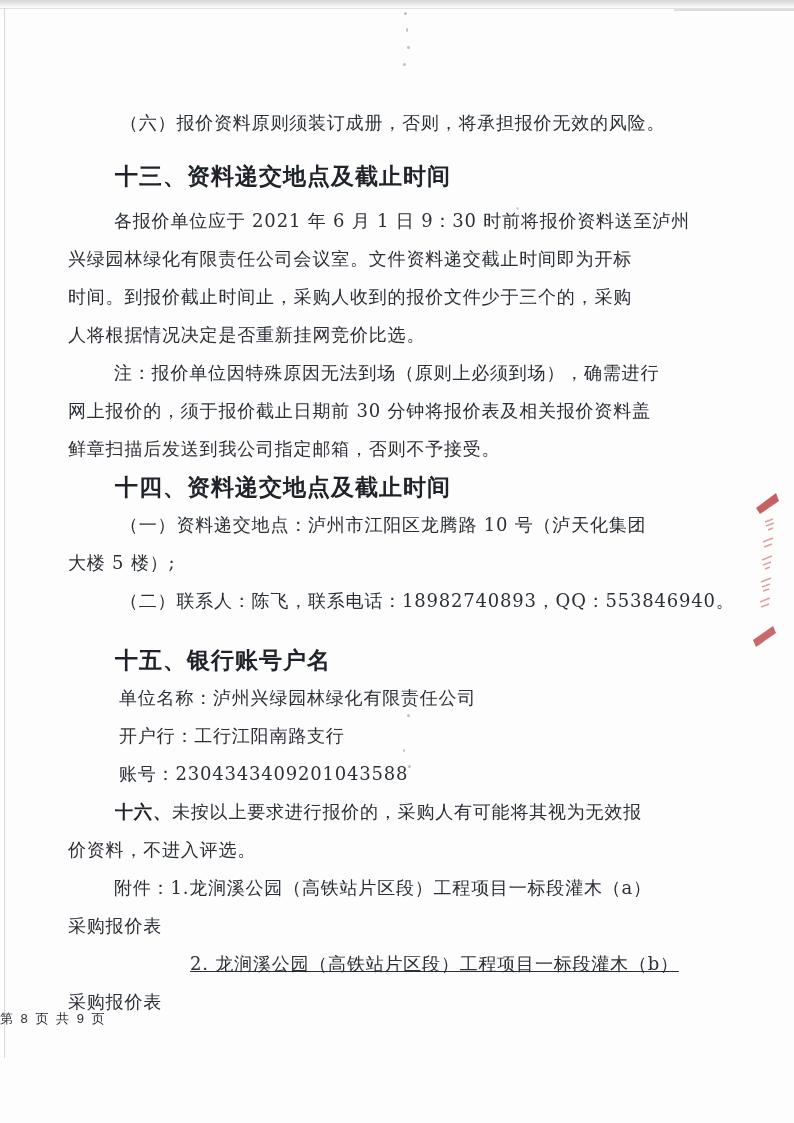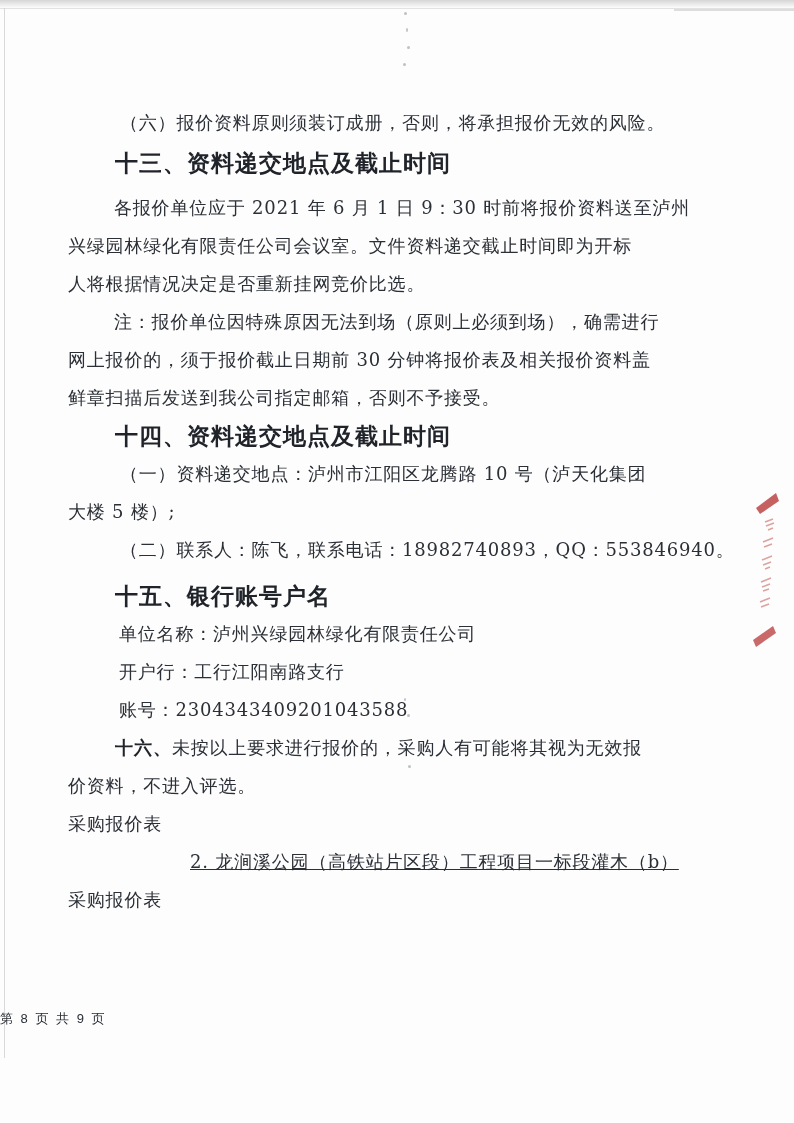--- a/index.html
+++ b/index.html
@@ -36,22 +36,22 @@
   }
   .heading{
     font-family:"DejaVu Sans","Liberation Sans",sans-serif;
     font-weight:bold;font-size:23px;color:#20242a;
     letter-spacing:1px;
   }
   .bold-prefix{
     font-family:"DejaVu Sans","Liberation Sans",sans-serif;
     font-weight:bold;color:#20242a;letter-spacing:1px;
   }
-  .h13{margin-top:2px;margin-bottom:7px;}
-  .h15{margin-top:8px;}
+  .h13{margin-top:15px;margin-bottom:7px;}
+  .h15{margin-top:21px;}
   .ind2{padding-left:46px;}
   .ind2p{padding-left:52px;}
   .indh{padding-left:47px;}
   .indb{padding-left:51px;}
   .indatt{padding-left:122px;text-decoration:underline;}
   
   .footer{
     position:absolute;top:1006px;left:0;width:794px;
     text-align:left;
     font-family:Liberation Sans, sans-serif;
@@ -84,34 +84,36 @@
 
   <div class="scan-edge-top"></div>
   <div class="scan-edge-topright"></div>
   <div class="scan-edge-left"></div>
 
   <main class="doc">
     <p class="line ind2p">（六）报价资料原则须装订成册，否则，将承担报价无效的风险。</p>
     <p class="line heading indh h13">十三、资料递交地点及截止时间</p>
     <p class="line ind2">各报价单位应于 2021 年 6 月 1 日 9：30 时前将报价资料送至泸州</p>
     <p class="line">兴绿园林绿化有限责任公司会议室。文件资料递交截止时间即为开标</p>
+    <p class="line">时间。到报价截止时间止，采购人收到的报价文件少于三个的，采购</p>
     <p class="line">人将根据情况决定是否重新挂网竞价比选。</p>
     <p class="line ind2">注：报价单位因特殊原因无法到场（原则上必须到场），确需进行</p>
     <p class="line">网上报价的，须于报价截止日期前 30 分钟将报价表及相关报价资料盖</p>
     <p class="line">鲜章扫描后发送到我公司指定邮箱，否则不予接受。</p>
     <p class="line heading indh">十四、资料递交地点及截止时间</p>
     <p class="line ind2p">（一）资料递交地点：泸州市江阳区龙腾路 10 号（泸天化集团</p>
     <p class="line">大楼 5 楼）;</p>
     <p class="line ind2p">（二）联系人：陈飞，联系电话：18982740893，QQ：553846940。</p>
     <p class="line heading indh h15">十五、银行账号户名</p>
     <p class="line indb">单位名称：泸州兴绿园林绿化有限责任公司</p>
     <p class="line indb">开户行：工行江阳南路支行</p>
     <p class="line indb">账号：2304343409201043588</p>
     <p class="line indh"><span class="bold-prefix">十六、</span><span>未按以上要求进行报价的，采购人有可能将其视为无效报</span></p>
     <p class="line">价资料，不进入评选。</p>
+    <p class="line ind2">附件：1.龙涧溪公园（高铁站片区段）工程项目一标段灌木（a）</p>
     <p class="line">采购报价表</p>
     <p class="line indatt">2. 龙涧溪公园（高铁站片区段）工程项目一标段灌木（b）</p>
     <p class="line">采购报价表</p>
   </main>
 
   <div class="stamp">
     <svg width="26" height="155" viewBox="0 0 26 155">
       <path d="M3 16 L23 1 L26 9 L7 22 Z" fill="#c05050" opacity="0.9"></path>
       <g stroke="#c25a55" stroke-width="1.6" opacity="0.55" fill="none">
         <path d="M12 30 L20 27 M13 34 L21 31 M15 38 L20 36"></path>

